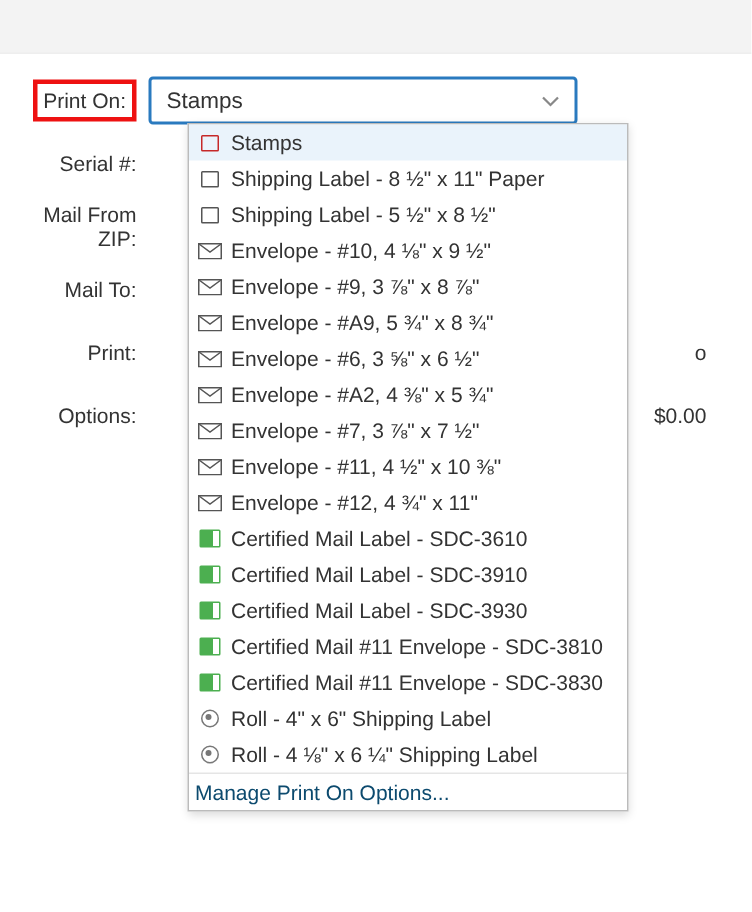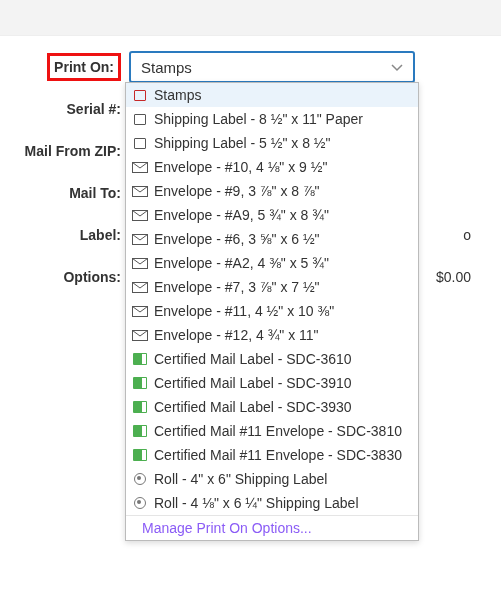--- a/index.html
+++ b/index.html
@@ -23,26 +23,25 @@
   .form-area {
     padding: 10px 20px 0 0;
     position: relative;
   }
   .form-row {
     display: flex;
     align-items: center;
     height: 42px;
   }
   .label-cell {
-    width: 129px;
+    width: 99px;
     text-align: right;
     padding-right: 8px;
     color: #333;
     font-size: 14px;
-    font-weight: bold;
   }
   .label-highlight {
     border: 3px solid #e11;
     padding: 0 4px;
     display: inline-block;
     line-height: 22px;
     background: #fff;
   }
   .trailing-text {
     color: #333;
@@ -140,23 +139,23 @@
     content: "";
     position: absolute;
     top: 2px;
     left: 2px;
     width: 4px;
     height: 4px;
     background: #777;
     border-radius: 50%;
   }
   .manage-item {
-    padding: 4px 16px;
-    font-size: 14px;
-    color: #8b5cf6;
+    padding: 4px 4px;
+    font-size: 14px;
+    color: #0c4a6e;
     cursor: pointer;
     border-top: 1px solid #e5e5e5;
   }
 </style>
 </head>
 <body>
 
 <div class="top-strip"></div>
 
 <div class="form-area">
@@ -181,21 +180,21 @@
 
   <div class="form-row">
     <div class="label-cell">Mail From ZIP:</div>
   </div>
 
   <div class="form-row">
     <div class="label-cell">Mail To:</div>
   </div>
 
   <div class="form-row">
-    <div class="label-cell">Label:</div>
+    <div class="label-cell">Print:</div>
     <span class="trailing-text">o</span>
   </div>
 
   <div class="form-row">
     <div class="label-cell">Options:</div>
     <span class="trailing-text">$0.00</span>
   </div>
 
   <div class="dropdown" id="dropdown">
       <div class="dropdown-item selected">

